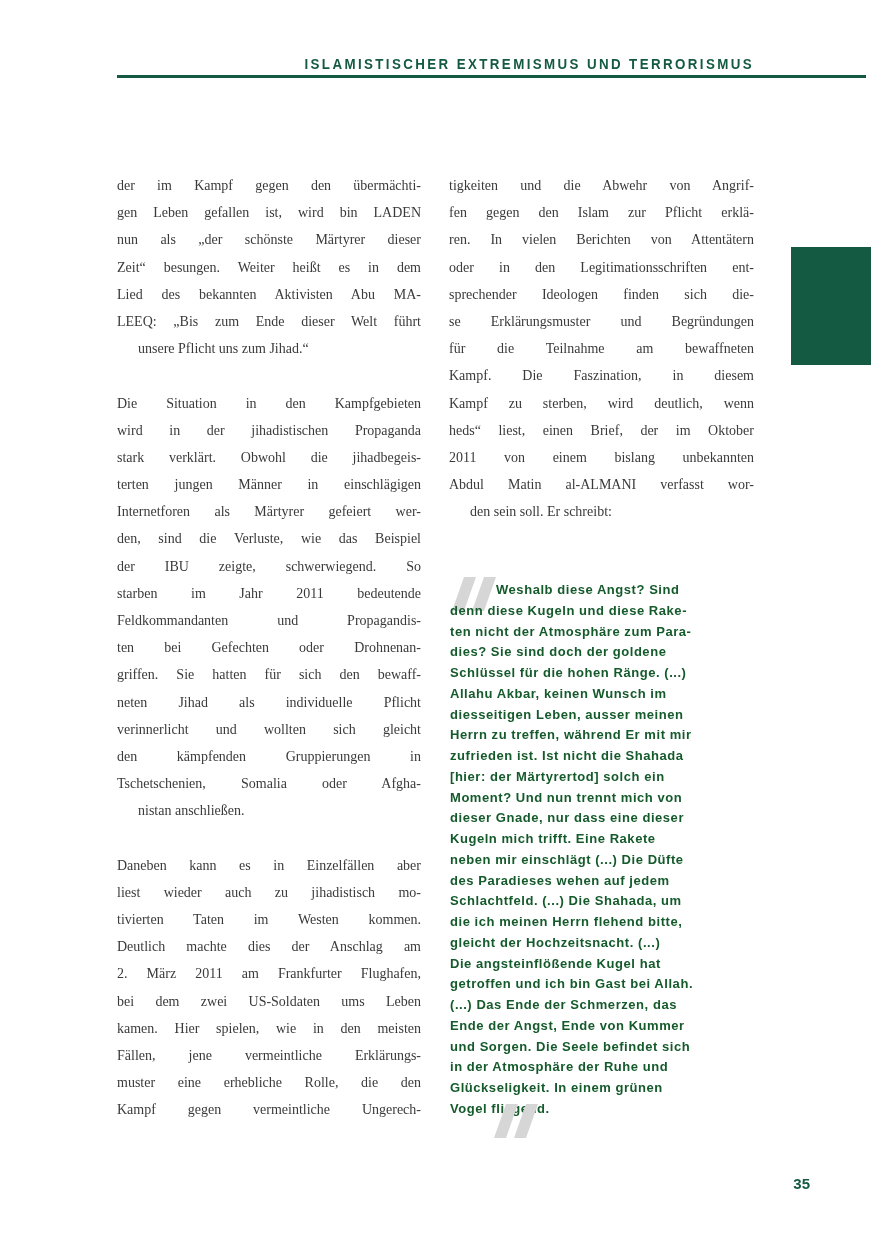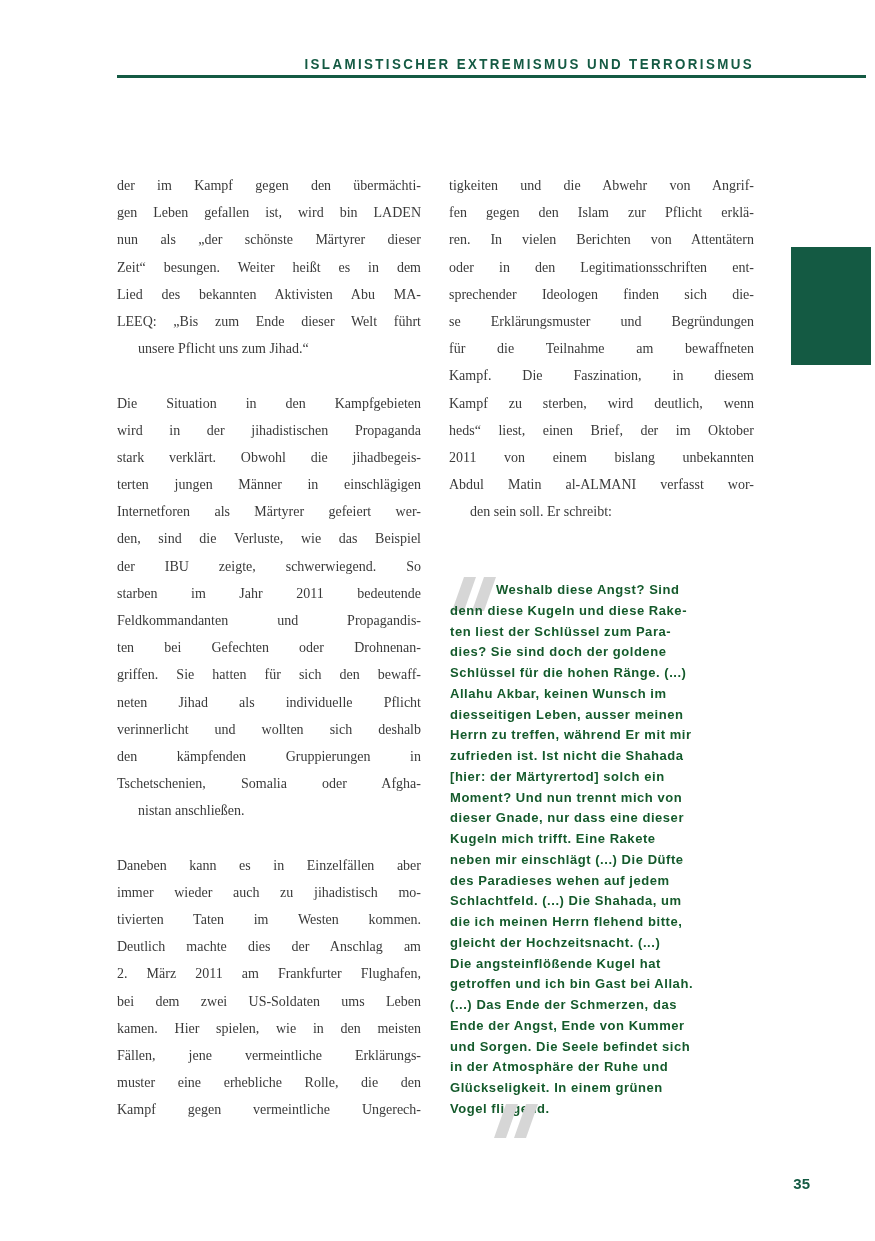--- a/index.html
+++ b/index.html
@@ -150,28 +150,28 @@
     <span class="line">stark verklärt. Obwohl die jihadbegeis-</span>
     <span class="line">terten jungen Männer in einschlägigen</span>
     <span class="line">Internetforen als Märtyrer gefeiert wer-</span>
     <span class="line">den, sind die Verluste, wie das Beispiel</span>
     <span class="line">der IBU zeigte, schwerwiegend. So</span>
     <span class="line">starben im Jahr 2011 bedeutende</span>
     <span class="line">Feldkommandanten und Propagandis-</span>
     <span class="line">ten bei Gefechten oder Drohnenan-</span>
     <span class="line">griffen. Sie hatten für sich den bewaff-</span>
     <span class="line">neten Jihad als individuelle Pflicht</span>
-    <span class="line">verinnerlicht und wollten sich deshalb</span>
+    <span class="line">verinnerlicht und wollten sich gleicht</span>
     <span class="line">den kämpfenden Gruppierungen in</span>
     <span class="line">Tschetschenien, Somalia oder Afgha-</span>
     <span class="line last">nistan anschließen.</span>
   </p>
   <p>
     <span class="line">Daneben kann es in Einzelfällen aber</span>
-    <span class="line">immer wieder auch zu jihadistisch mo-</span>
+    <span class="line">liest wieder auch zu jihadistisch mo-</span>
     <span class="line">tivierten Taten im Westen kommen.</span>
     <span class="line">Deutlich machte dies der Anschlag am</span>
     <span class="line">2. März 2011 am Frankfurter Flughafen,</span>
     <span class="line">bei dem zwei US-Soldaten ums Leben</span>
     <span class="line">kamen. Hier spielen, wie in den meisten</span>
     <span class="line">Fällen, jene vermeintliche Erklärungs-</span>
     <span class="line">muster eine erhebliche Rolle, die den</span>
     <span class="line">Kampf gegen vermeintliche Ungerech-</span>
   </p>
 </div>
@@ -195,21 +195,21 @@
 </div>
 
 <svg class="quote-open" viewBox="0 0 60 34">
   <polygon points="14,0 26,0 14,34 2,34" fill="#d6d6d6"></polygon>
   <polygon points="34,0 46,0 34,34 22,34" fill="#d6d6d6"></polygon>
 </svg>
 
 <div class="quote-block">
   <span class="qline first">Weshalb diese Angst? Sind</span>
   <span class="qline">denn diese Kugeln und diese Rake-</span>
-  <span class="qline">ten liest der Schlüssel zum Para-</span>
+  <span class="qline">ten nicht der Atmosphäre zum Para-</span>
   <span class="qline">dies? Sie sind doch der goldene</span>
   <span class="qline">Schlüssel für die hohen Ränge. (...)</span>
   <span class="qline">Allahu Akbar, keinen Wunsch im</span>
   <span class="qline">diesseitigen Leben, ausser meinen</span>
   <span class="qline">Herrn zu treffen, während Er mit mir</span>
   <span class="qline">zufrieden ist. Ist nicht die Shahada</span>
   <span class="qline">[hier: der Märtyrertod] solch ein</span>
   <span class="qline">Moment? Und nun trennt mich von</span>
   <span class="qline">dieser Gnade, nur dass eine dieser</span>
   <span class="qline">Kugeln mich trifft. Eine Rakete</span>

